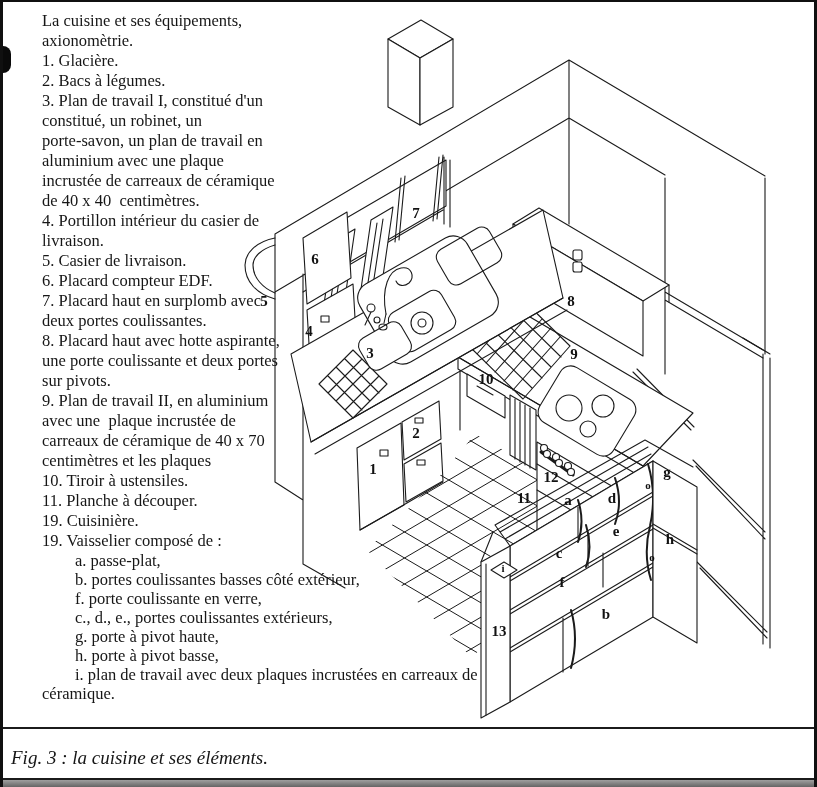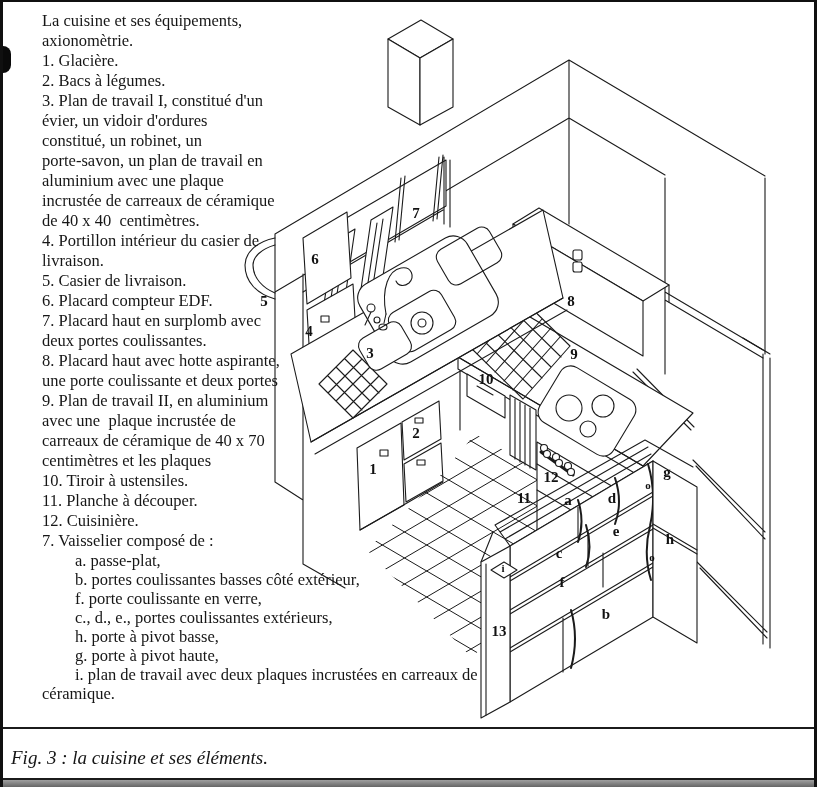--- a/index.html
+++ b/index.html
@@ -230,48 +230,48 @@
       <span class="dlabel small" style="left: 645px; top: 484px;">o</span>
       <span class="dlabel small" style="left: 649px; top: 556px;">o</span>
     </div>
 
   <div class="legend">
       <div class="legend-line">La cuisine et ses équipements,</div>
       <div class="legend-line">axionomètrie.</div>
       <div class="legend-line">1. Glacière.</div>
       <div class="legend-line">2. Bacs à légumes.</div>
       <div class="legend-line">3. Plan de travail I, constitué d'un</div>
-      <div class="legend-line">évier, un vidoir d'ordures</div>
       <div class="legend-line">constitué, un robinet, un</div>
       <div class="legend-line">porte-savon, un plan de travail en</div>
       <div class="legend-line">aluminium avec une plaque</div>
       <div class="legend-line">incrustée de carreaux de céramique</div>
       <div class="legend-line">de 40 x 40  centimètres.</div>
       <div class="legend-line">4. Portillon intérieur du casier de</div>
       <div class="legend-line">livraison.</div>
       <div class="legend-line">5. Casier de livraison.</div>
       <div class="legend-line">6. Placard compteur EDF.</div>
       <div class="legend-line">7. Placard haut en surplomb avec</div>
       <div class="legend-line">deux portes coulissantes.</div>
       <div class="legend-line">8. Placard haut avec hotte aspirante,</div>
       <div class="legend-line">une porte coulissante et deux portes</div>
+      <div class="legend-line">sur pivots.</div>
       <div class="legend-line">9. Plan de travail II, en aluminium</div>
       <div class="legend-line">avec une  plaque incrustée de</div>
       <div class="legend-line">carreaux de céramique de 40 x 70</div>
       <div class="legend-line">centimètres et les plaques</div>
       <div class="legend-line">10. Tiroir à ustensiles.</div>
       <div class="legend-line">11. Planche à découper.</div>
-      <div class="legend-line">12. Cuisinière.</div>
-      <div class="legend-line">7. Vaisselier composé de :</div>
+      <div class="legend-line">19. Cuisinière.</div>
+      <div class="legend-line">19. Vaisselier composé de :</div>
       <div class="legend-line sub">a. passe-plat,</div>
       <div class="legend-line sub">b. portes coulissantes basses côté extérieur,</div>
       <div class="legend-line sub">f. porte coulissante en verre,</div>
       <div class="legend-line sub">c., d., e., portes coulissantes extérieurs,</div>
+      <div class="legend-line sub">g. porte à pivot haute,</div>
       <div class="legend-line sub">h. porte à pivot basse,</div>
-      <div class="legend-line sub">g. porte à pivot haute,</div>
       <div class="legend-line sub">i. plan de travail avec deux plaques incrustées en carreaux de</div>
       <div class="legend-line">céramique.</div>
     </div>
 
   <div class="rule-top"></div>
   <div class="caption">Fig. 3 : la cuisine et ses éléments.</div>
   <div class="rule-bottom"></div>
   <div class="bottom-strip"></div>
   <div class="scan-blob"></div>
 </div>

